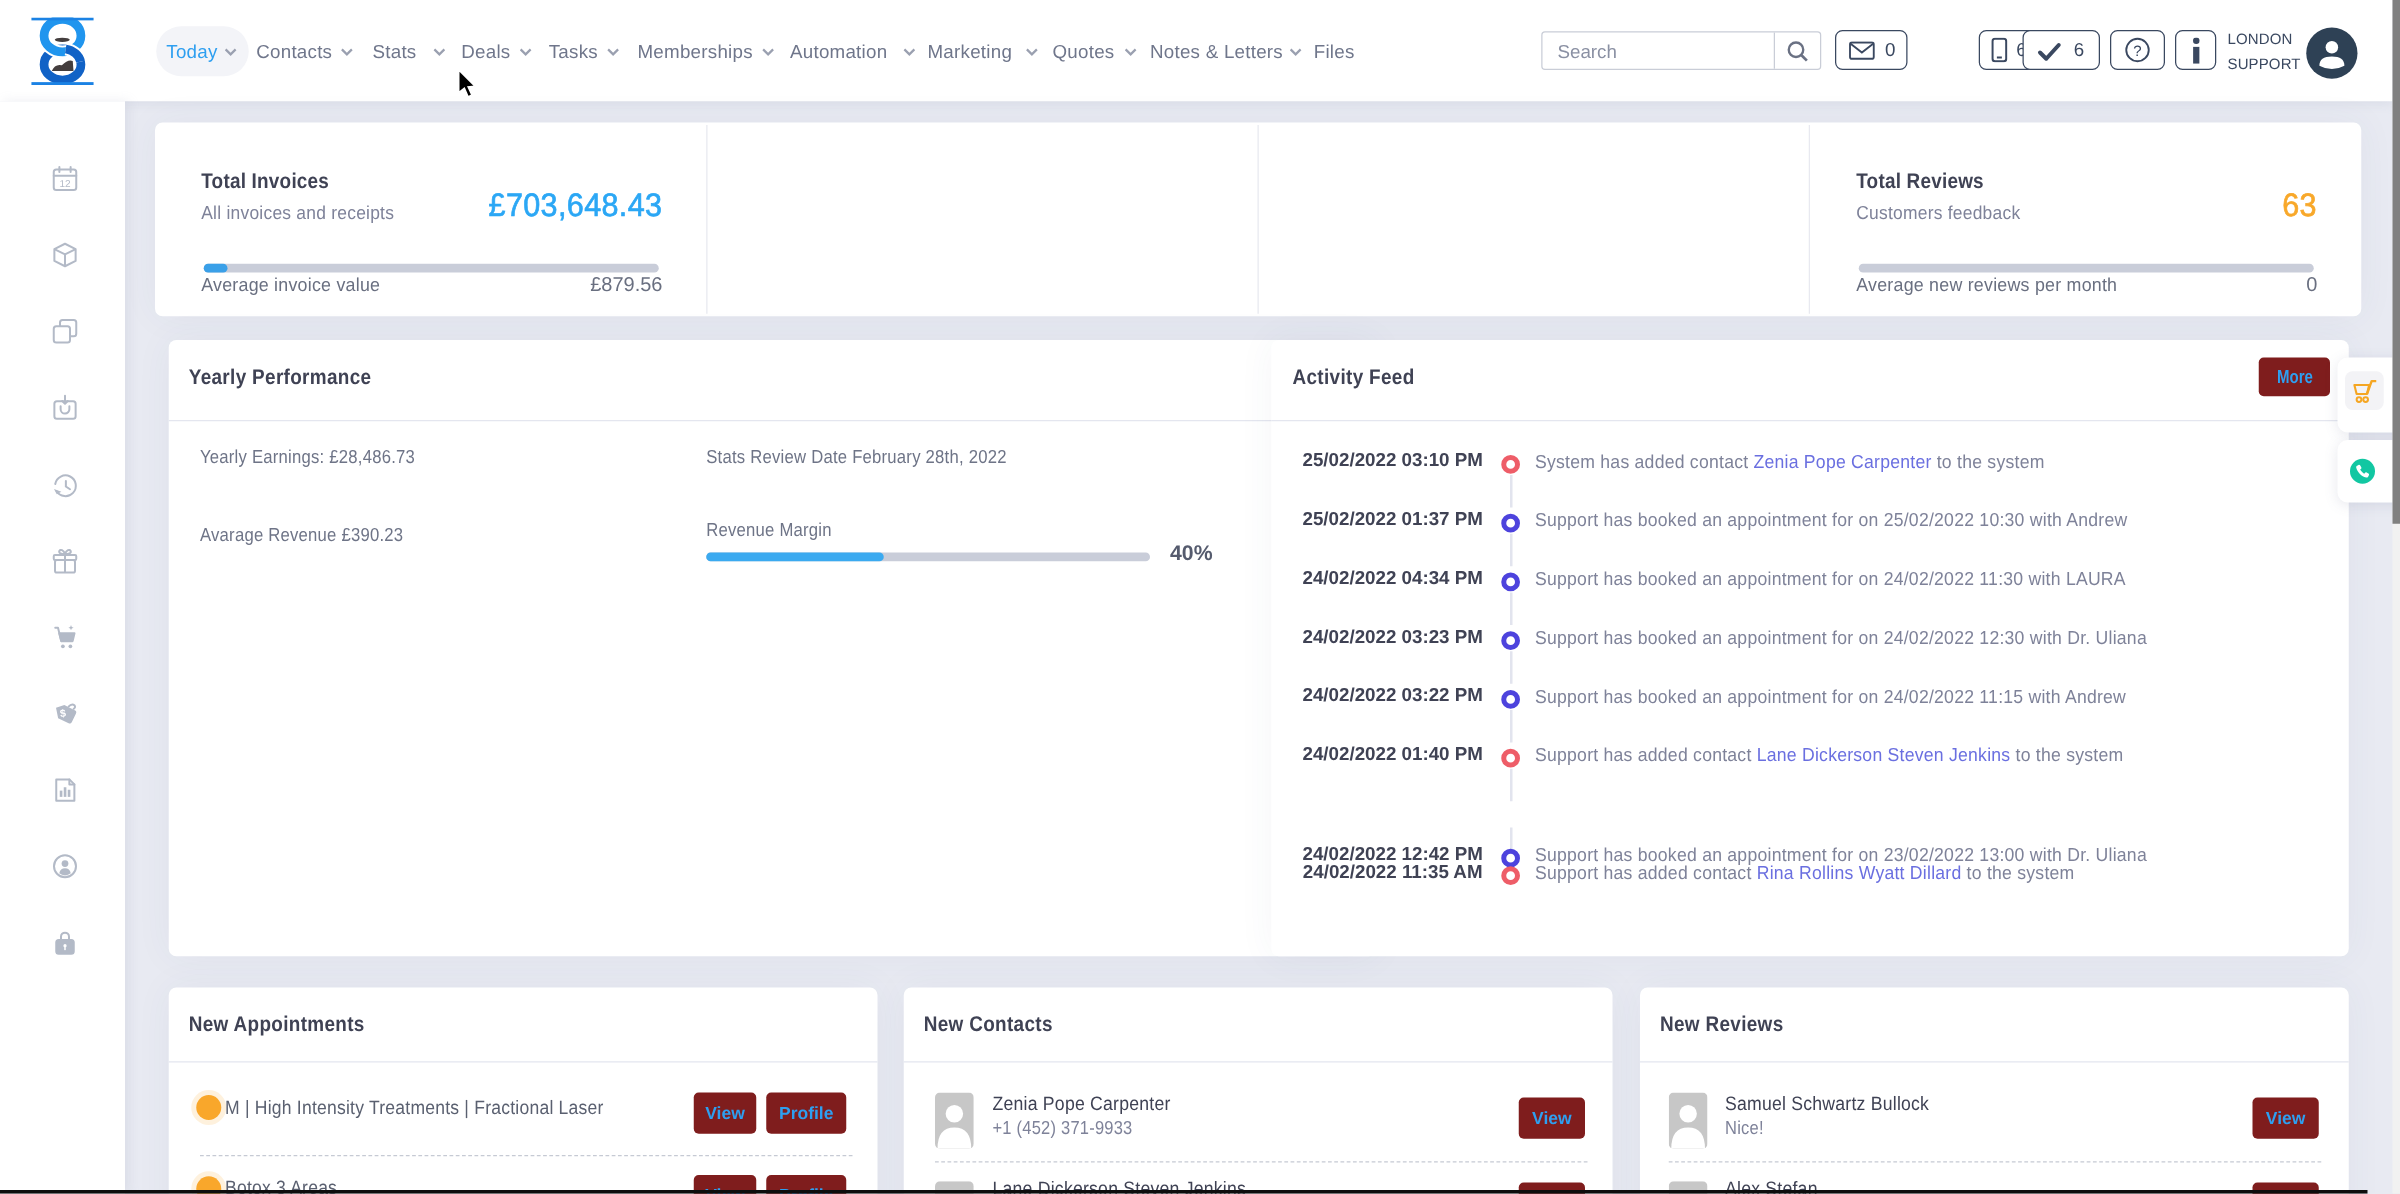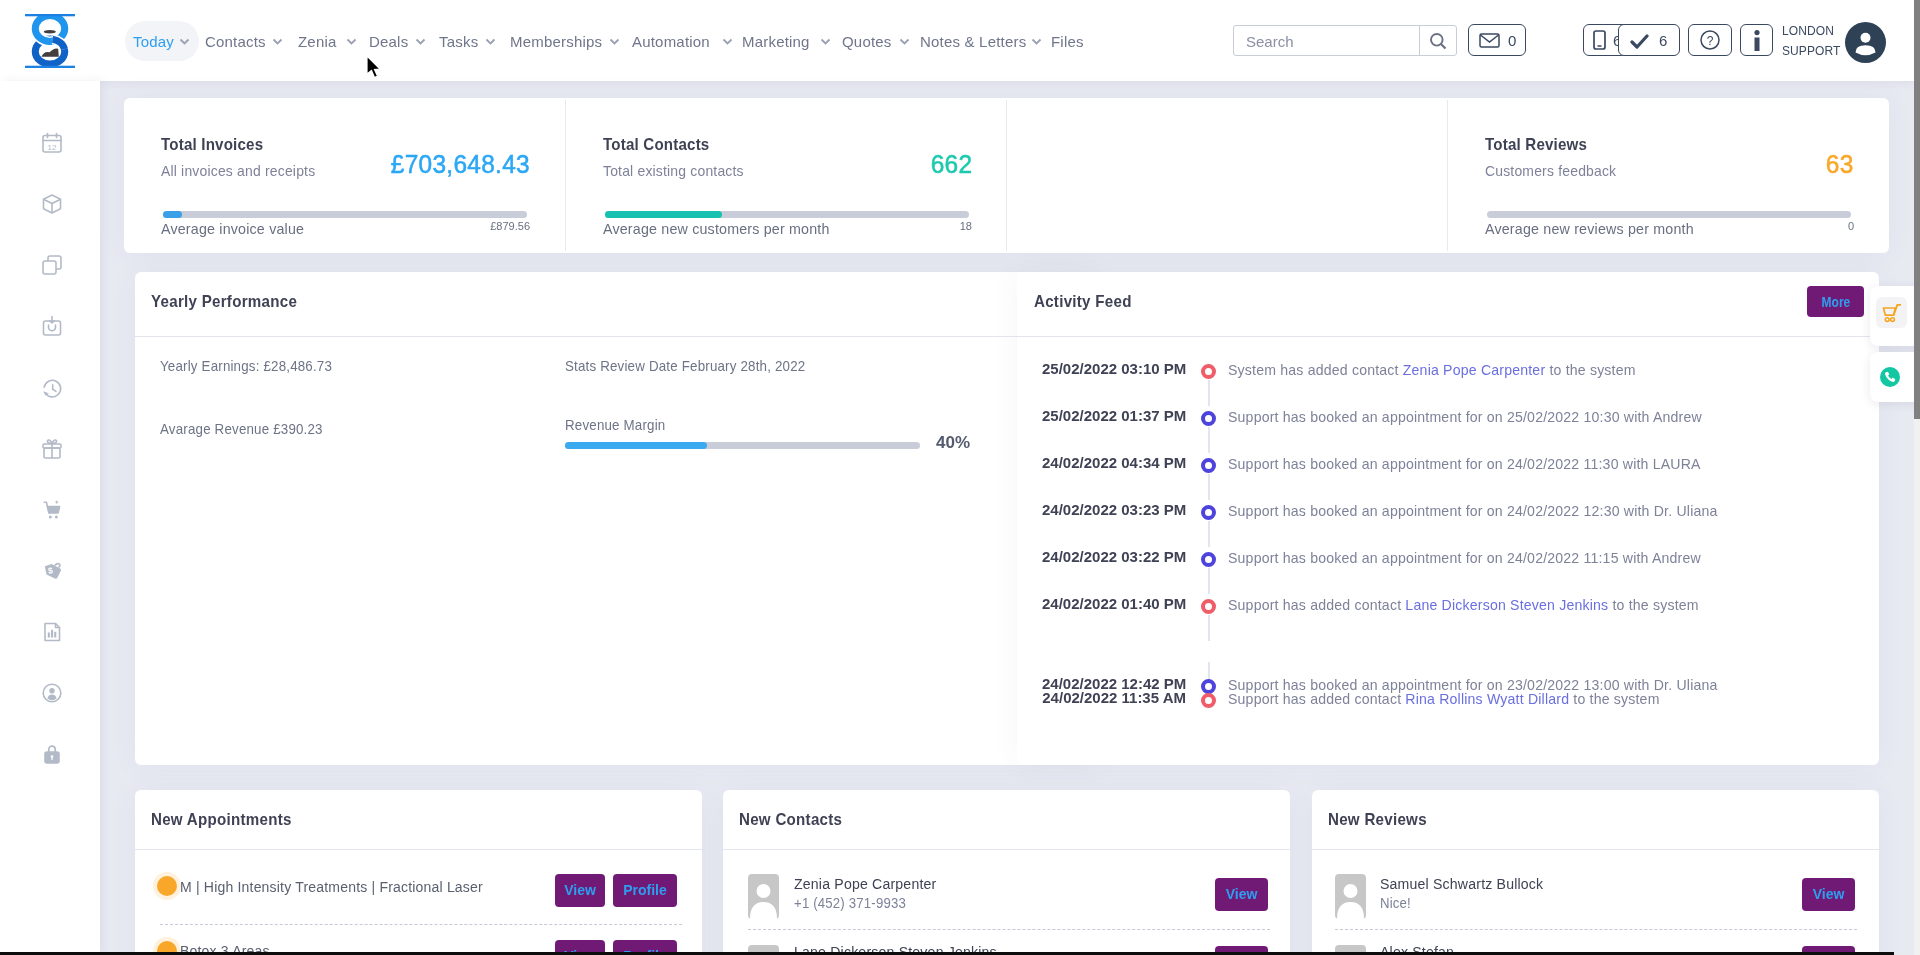--- a/index.html
+++ b/index.html
@@ -2,21 +2,21 @@
 <html><head>
 <meta charset="utf-8">
 <style>
 * { margin:0; padding:0; box-sizing:border-box; }
 html,body { width:1920px; height:955px; overflow:hidden; }
 body { font-family:"Liberation Sans", sans-serif; background:#e8eaf2; position:relative; }
 .abs { position:absolute; }
 .card { position:absolute; background:#fff; border-radius:6px; box-shadow:0 0 30px rgba(56,71,109,0.05); }
 .ptitle { font-size:17px; font-weight:bold; color:#3f4254; letter-spacing:0.3px; transform:scaleX(0.89); transform-origin:0 50%; }
 .hdiv { position:absolute; left:0; right:0; height:1px; background:#e4e6ef; }
-.btn-lite { position:absolute; background:#701a75; color:#2e9ff0; font-weight:bold; font-size:14px; border-radius:4px; text-align:center; }
+.btn-lite { position:absolute; background:#7f1d1d; color:#2e9ff0; font-weight:bold; font-size:14px; border-radius:4px; text-align:center; }
 </style>
 </head>
 <body>
 
 <div class="abs" id="header" style="left:0;top:0;width:1914px;height:81px;background:#fff;box-shadow:0 2px 8px rgba(160,168,190,0.2);"></div>
 
 <div class="abs" id="sidebar" style="left:0;top:81px;width:100px;height:874px;background:#fff;box-shadow:3px 0 8px rgba(160,168,190,0.18);">
 <style>.sic { position:absolute; left:40px; width:24px; height:24px; }</style>
 <svg class="sic" style="top:50px;" viewBox="0 0 24 24" fill="none" stroke="#b3bac7" stroke-width="1.6" stroke-linecap="round">
       <rect x="3" y="4.5" width="18" height="16.5" rx="2"></rect>
@@ -108,21 +108,21 @@
     <svg width="11" height="7">
       <path d="M1.5 1.5 L5.5 5.5 L9.5 1.5" fill="none" stroke="#9aa0b0" stroke-width="1.8"></path>
     </svg>
   </div>
 <div class="navitem" style="left:205px;">Contacts</div>
 <div class="chev" style="left:272px;">
     <svg width="11" height="7">
       <path d="M1.5 1.5 L5.5 5.5 L9.5 1.5" fill="none" stroke="#9aa0b0" stroke-width="1.8"></path>
     </svg>
   </div>
-<div class="navitem" style="left:298px;">Zenia</div>
+<div class="navitem" style="left:298px;">Stats</div>
 <div class="chev" style="left:346px;">
     <svg width="11" height="7">
       <path d="M1.5 1.5 L5.5 5.5 L9.5 1.5" fill="none" stroke="#9aa0b0" stroke-width="1.8"></path>
     </svg>
   </div>
 <div class="navitem" style="left:369px;">Deals</div>
 <div class="chev" style="left:415px;">
     <svg width="11" height="7">
       <path d="M1.5 1.5 L5.5 5.5 L9.5 1.5" fill="none" stroke="#9aa0b0" stroke-width="1.8"></path>
     </svg>
@@ -229,41 +229,31 @@
 <div style="position:absolute;left:882px;top:2px;bottom:2px;width:1px;background:#e8e9f0;"></div>
 <div style="position:absolute;left:1323px;top:2px;bottom:2px;width:1px;background:#e8e9f0;"></div>
 <style>
 .st { position:absolute; top:0; width:441px; height:155px;margin-top:16px; }
 .st .t1 { position:absolute; left:37px; top:21px; font-size:17px; font-weight:bold; color:#3f4254; letter-spacing:0.2px; transform:scaleX(0.89); transform-origin:0 50%; }
 .st .t2 { position:absolute; left:37px; top:48px; font-size:15px; color:#7e8299; letter-spacing:0.2px; transform:scaleX(0.93); transform-origin:0 50%; }
 .st .big { position:absolute; right:35px; top:35px; font-size:26px; font-weight:400; -webkit-text-stroke:0.55px currentColor; letter-spacing:0.3px; transform:scaleX(0.94); transform-origin:100% 50%; }
 .st .track { position:absolute; left:39px; top:97px; width:364px; height:7px; border-radius:3.5px; background:#c9cdd9; }
 .st .fill { position:absolute; left:0; top:0; height:7px; border-radius:3.5px; }
 .st .bl { position:absolute; left:37px; top:106px; font-size:15px; color:#696f80; letter-spacing:0.2px; transform:scaleX(0.95); transform-origin:0 50%; }
-.st .bv { position:absolute; right:35px; top:106px; font-size:11px; color:#696f80; }
+.st .bv { position:absolute; right:35px; top:106px; font-size:16px; color:#696f80; }
 </style>
 <div class="st" style="left:0;">
 <div class="t1">Total Invoices</div>
       <div class="t2">All invoices and receipts</div>
 <div class="big" style="color:#2ba7f5;">£703,648.43</div>
 <div class="track">
         <div class="fill" style="width:19px;background:#3aa0e8;"></div>
       </div>
 <div class="bl">Average invoice value</div>
       <div class="bv">£879.56</div>
-</div>
-<div class="st" style="left:442px;">
-<div class="t1">Total Contacts</div>
-      <div class="t2">Total existing contacts</div>
-<div class="big" style="color:#1ec9ae;">662</div>
-<div class="track">
-        <div class="fill" style="width:117px;background:#16c1b0;"></div>
-      </div>
-<div class="bl">Average new customers per month</div>
-      <div class="bv">18</div>
 </div>
 <div class="st" style="left:1324px;">
 <div class="t1">Total Reviews</div>
       <div class="t2">Customers feedback</div>
 <div class="big" style="color:#f8a82a;">63</div>
 <div class="track"></div>
 <div class="bl">Average new reviews per month</div>
       <div class="bv">0</div>
 </div>
 </div>

